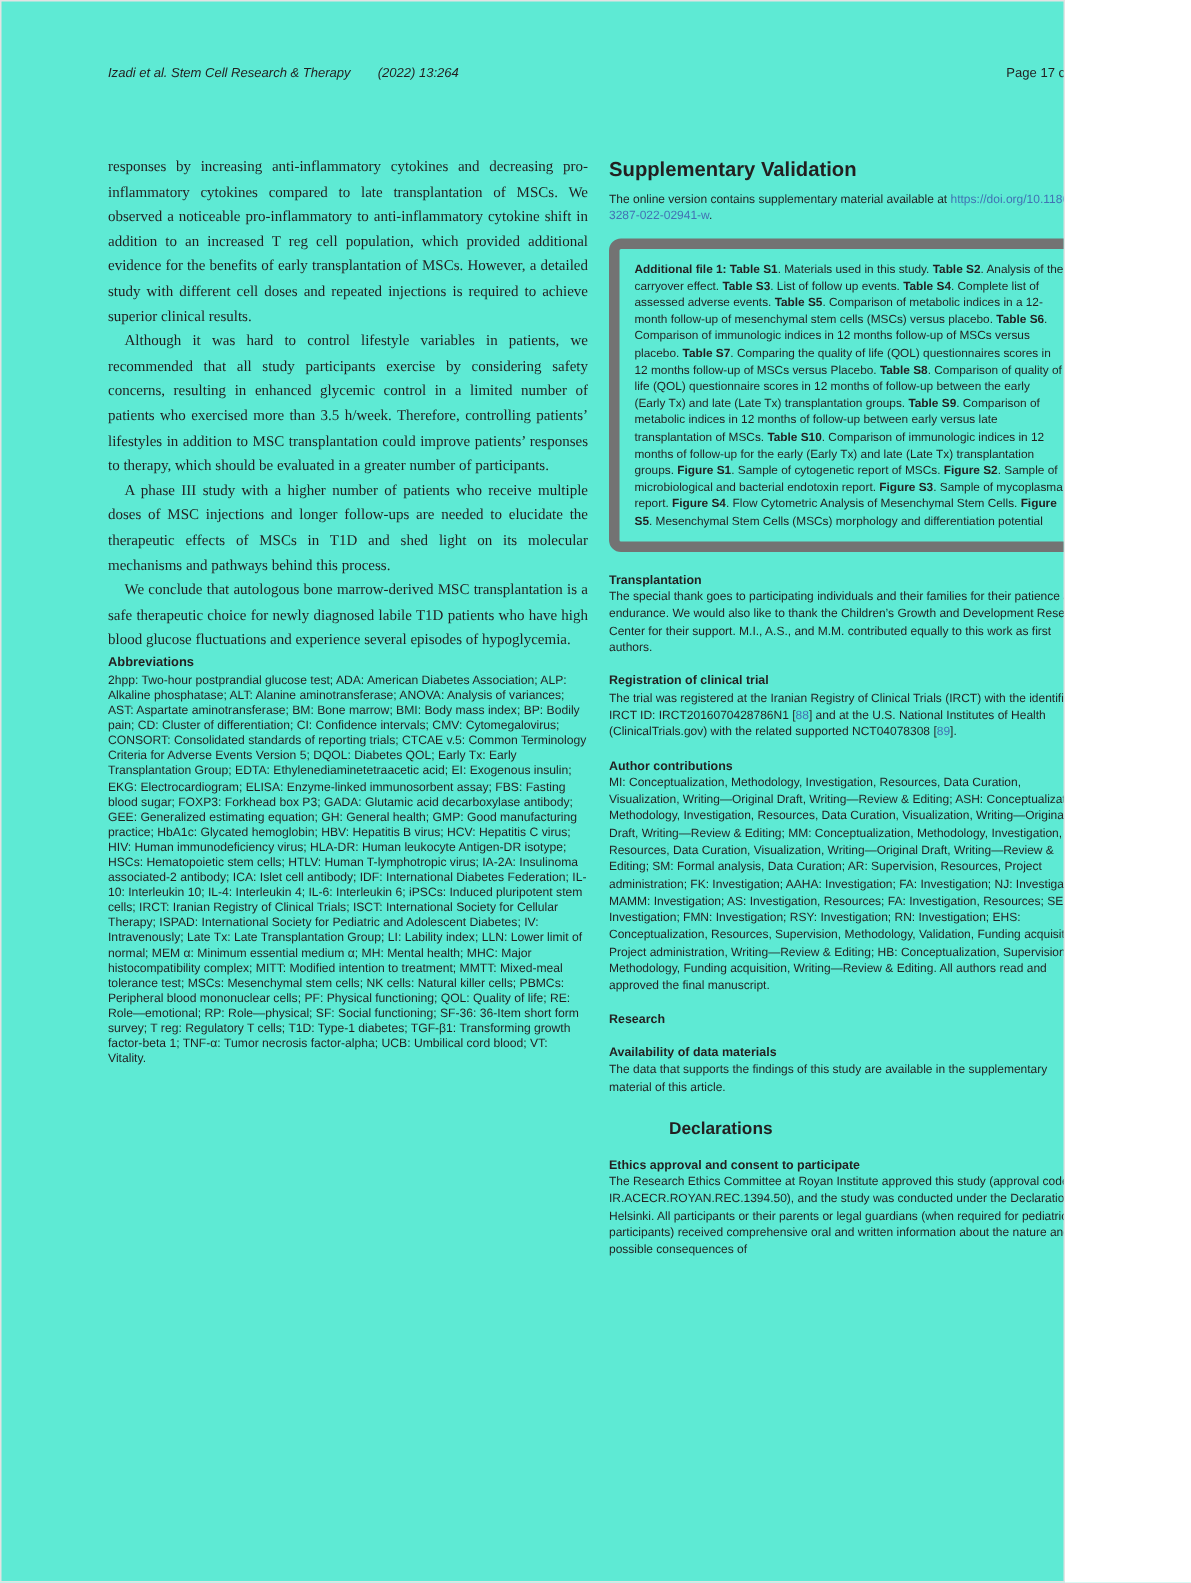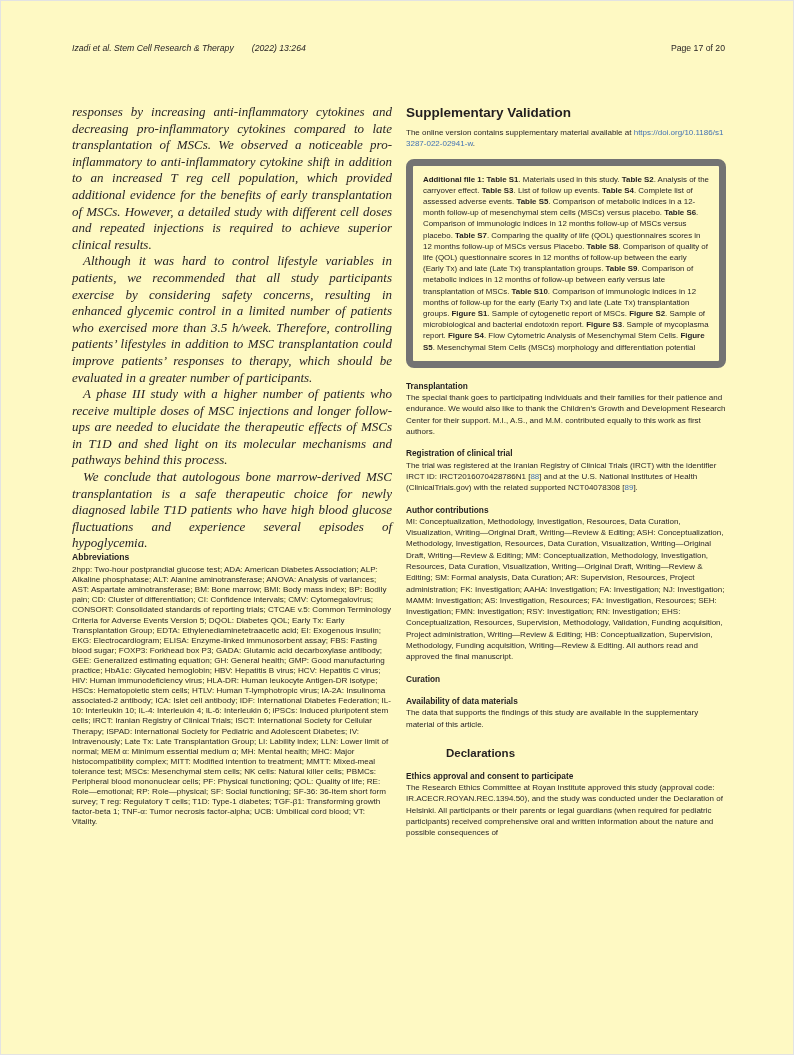--- a/index.html
+++ b/index.html
@@ -1,29 +1,29 @@
 <!DOCTYPE html>
 <html lang="en"><head>
 <meta charset="utf-8">
 <style>
   html,body{margin:0;padding:0;background:#ffffff;}
   .page{
-    position:relative;width:794px;height:1055px;background:#fef9c3;
+    position:relative;width:710px;height:1055px;background:#5eead4;
     font-family:"Liberation Sans",sans-serif;color:#231f20;
     overflow:hidden;box-sizing:border-box;border:1px solid #e3e3e3;
   }
   
   .header{position:absolute;top:42px;left:71px;width:653px;display:flex;
     justify-content:space-between;font-size:8.7px;line-height:11px;}
   .running-head{font-style:italic;}
   .rh-citation{margin-left:18px;}
   
   .col-left{position:absolute;left:71px;top:103px;width:320px;}
-  .body-text{font-family:"Liberation Serif",serif;font-size:13px;
-    line-height:16.6px;text-align:justify;font-style:italic;}
+  .body-text{font-family:"Liberation Serif",serif;font-size:10px;
+    line-height:16.6px;text-align:justify;}
   .body-text p{margin:0;}
   .body-text p.indent{text-indent:11px;}
   .abbr{margin-top:0;}
   .abbr-h{font-size:8.6px;font-weight:700;line-height:11px;margin-bottom:2px;}
   .abbr-t{font-size:8.1px;line-height:10.1px;}
   
   .col-right{position:absolute;left:405px;top:104px;width:320px;
     font-size:8px;line-height:11.3px;}
   .supp-h{font-size:13.5px;font-weight:700;margin:0 0 6px 0;line-height:16px;}
   .intro{margin:0 0 9px 0;}
@@ -80,21 +80,21 @@
       <div class="sec-h">Registration of clinical trial</div>
       <p class="sec-t"><span>The trial was registered at the Iranian Registry of Clinical Trials (IRCT) with the identifier IRCT ID: IRCT2016070428786N1 [</span><a class="seg-link">88</a><span>] and at the U.S. National Institutes of Health (ClinicalTrials.gov) with the related supported NCT04078308 [</span><a class="seg-link">89</a><span>].</span></p>
     </div>
 
     <div class="sec">
       <div class="sec-h">Author contributions</div>
       <p class="sec-t">MI: Conceptualization, Methodology, Investigation, Resources, Data Curation, Visualization, Writing—Original Draft, Writing—Review &amp; Editing; ASH: Conceptualization, Methodology, Investigation, Resources, Data Curation, Visualization, Writing—Original Draft, Writing—Review &amp; Editing; MM: Conceptualization, Methodology, Investigation, Resources, Data Curation, Visualization, Writing—Original Draft, Writing—Review &amp; Editing; SM: Formal analysis, Data Curation; AR: Supervision, Resources, Project administration; FK: Investigation; AAHA: Investigation; FA: Investigation; NJ: Investigation; MAMM: Investigation; AS: Investigation, Resources; FA: Investigation, Resources; SEH: Investigation; FMN: Investigation; RSY: Investigation; RN: Investigation; EHS: Conceptualization, Resources, Supervision, Methodology, Validation, Funding acquisition, Project administration, Writing—Review &amp; Editing; HB: Conceptualization, Supervision, Methodology, Funding acquisition, Writing—Review &amp; Editing. All authors read and approved the final manuscript.</p>
     </div>
 
     <div class="sec">
-      <div class="sec-h">Curation</div>
+      <div class="sec-h">Research</div>
     </div>
 
     <div class="sec">
       <div class="sec-h">Availability of data materials</div>
       <p class="sec-t">The data that supports the findings of this study are available in the supplementary material of this article.</p>
     </div>
 
     <div class="decl-h">Declarations</div>
 
     <div class="sec">

